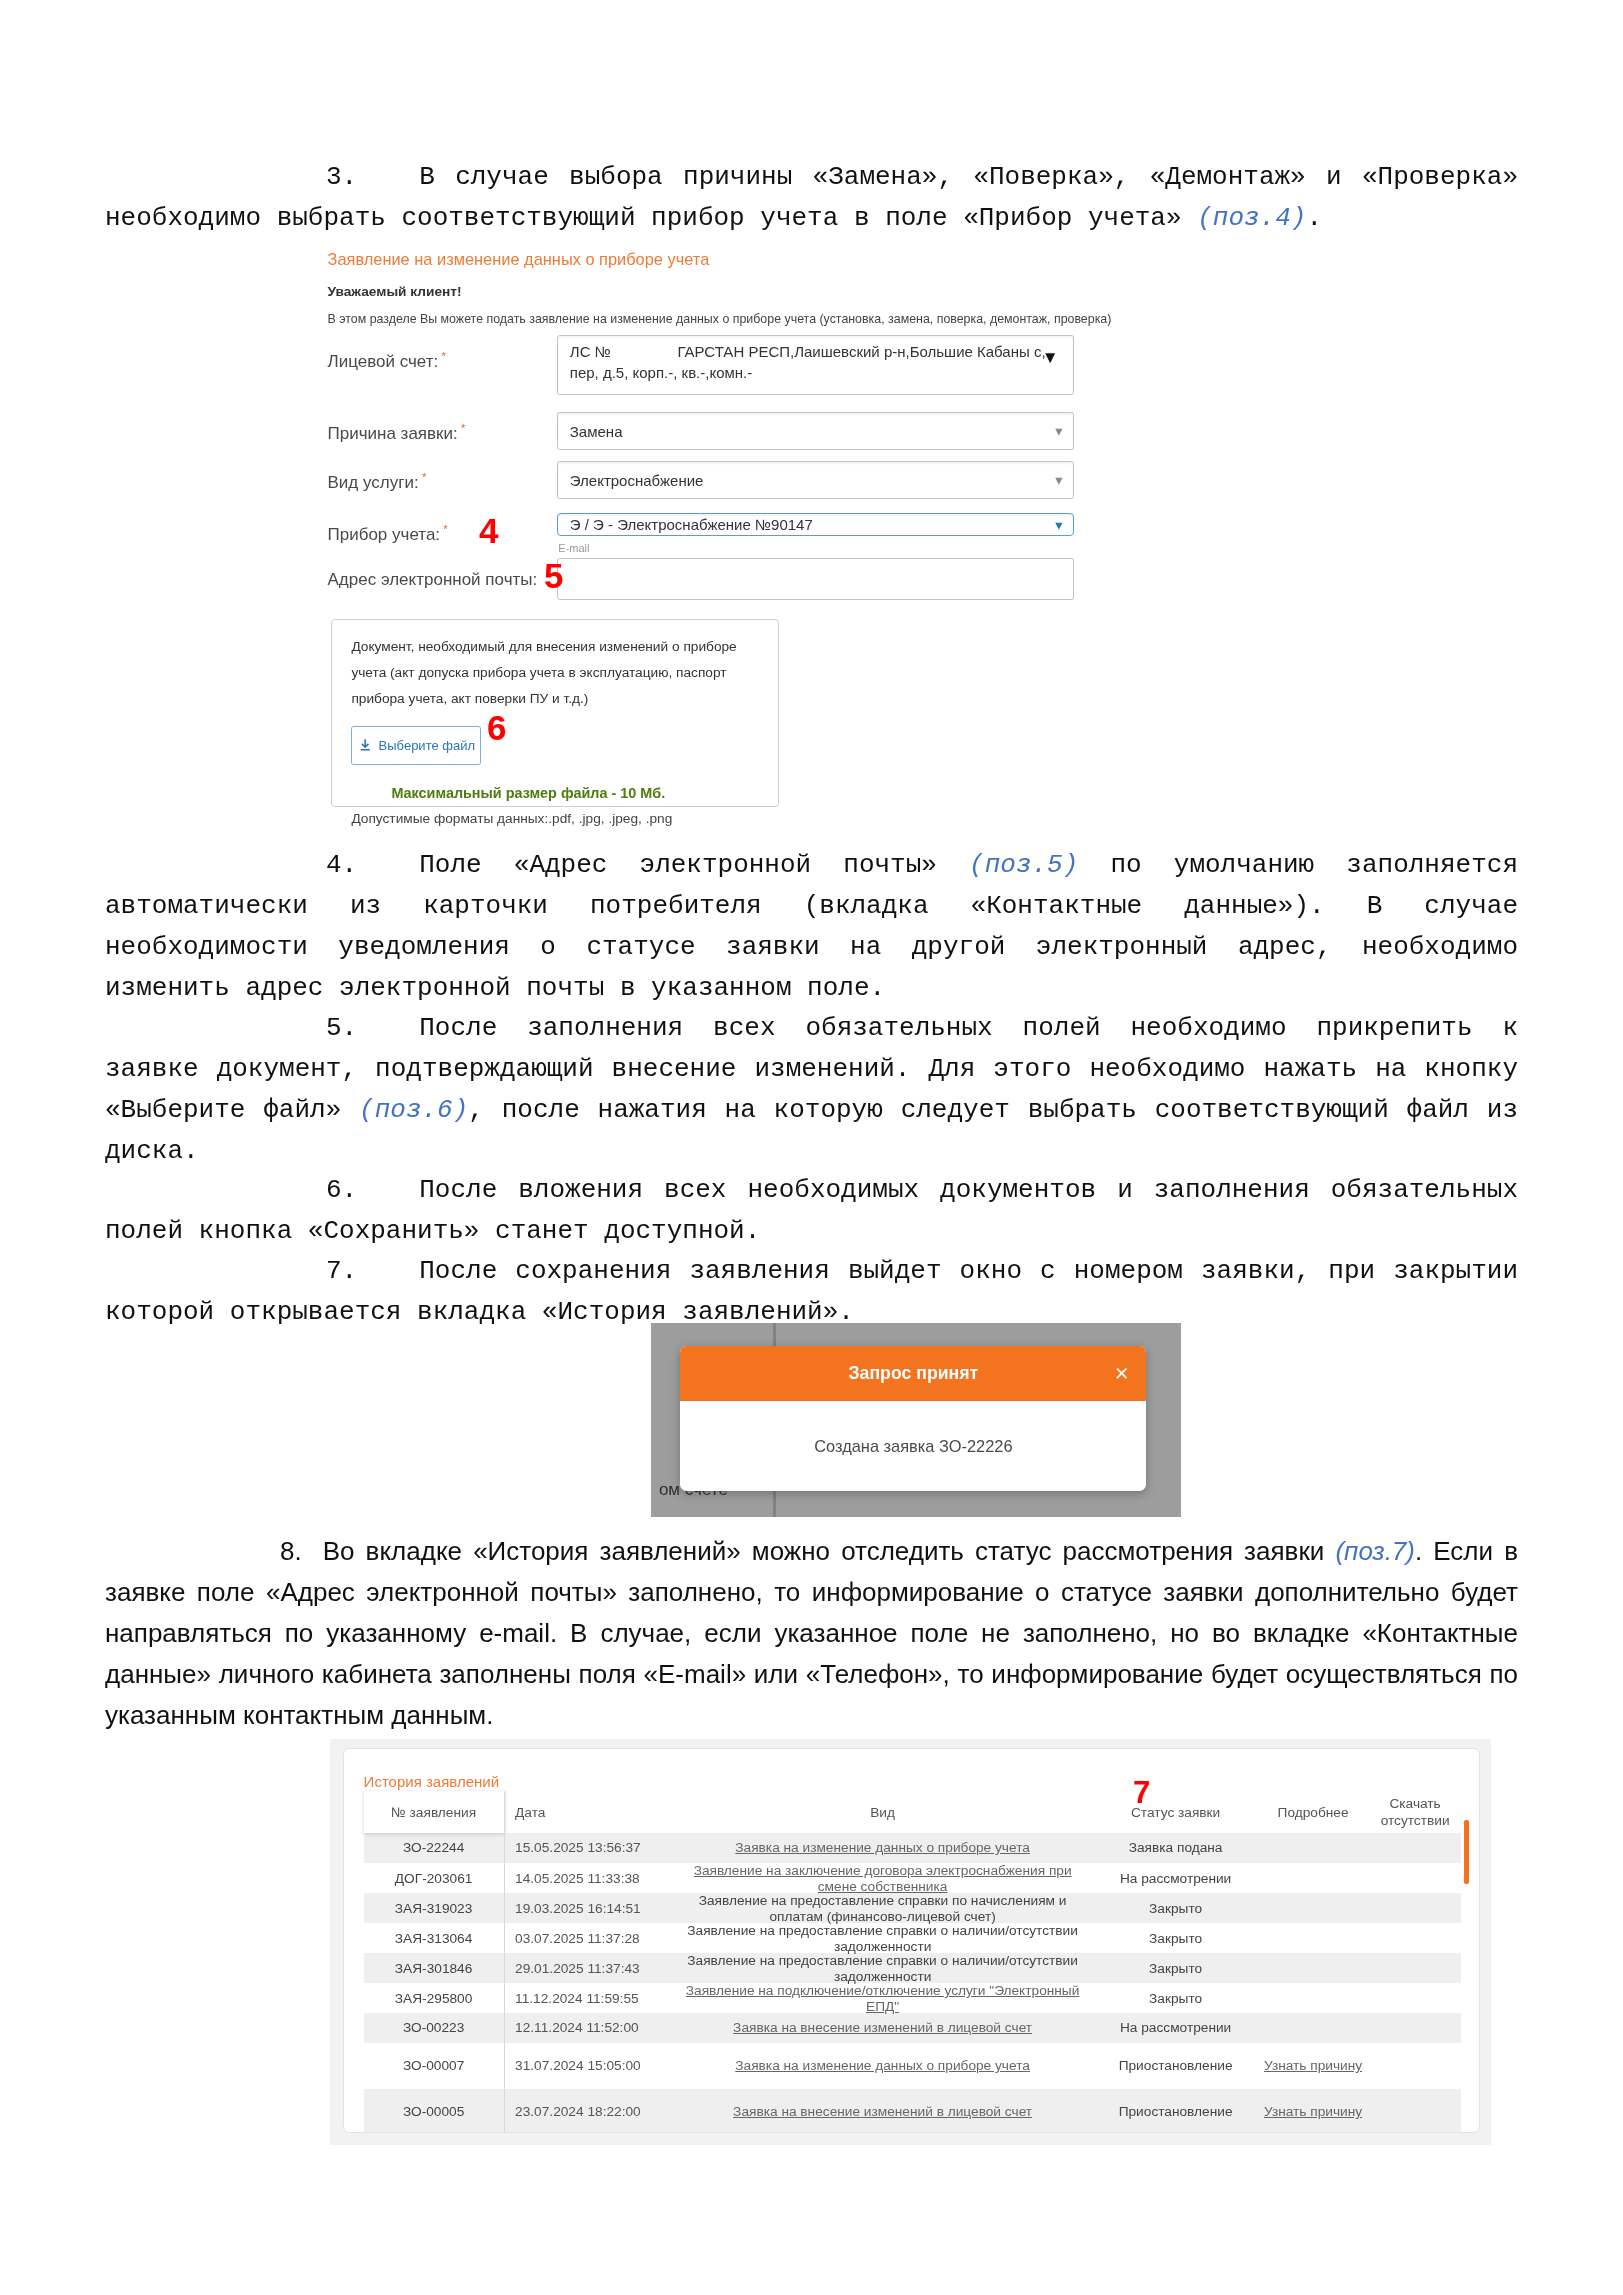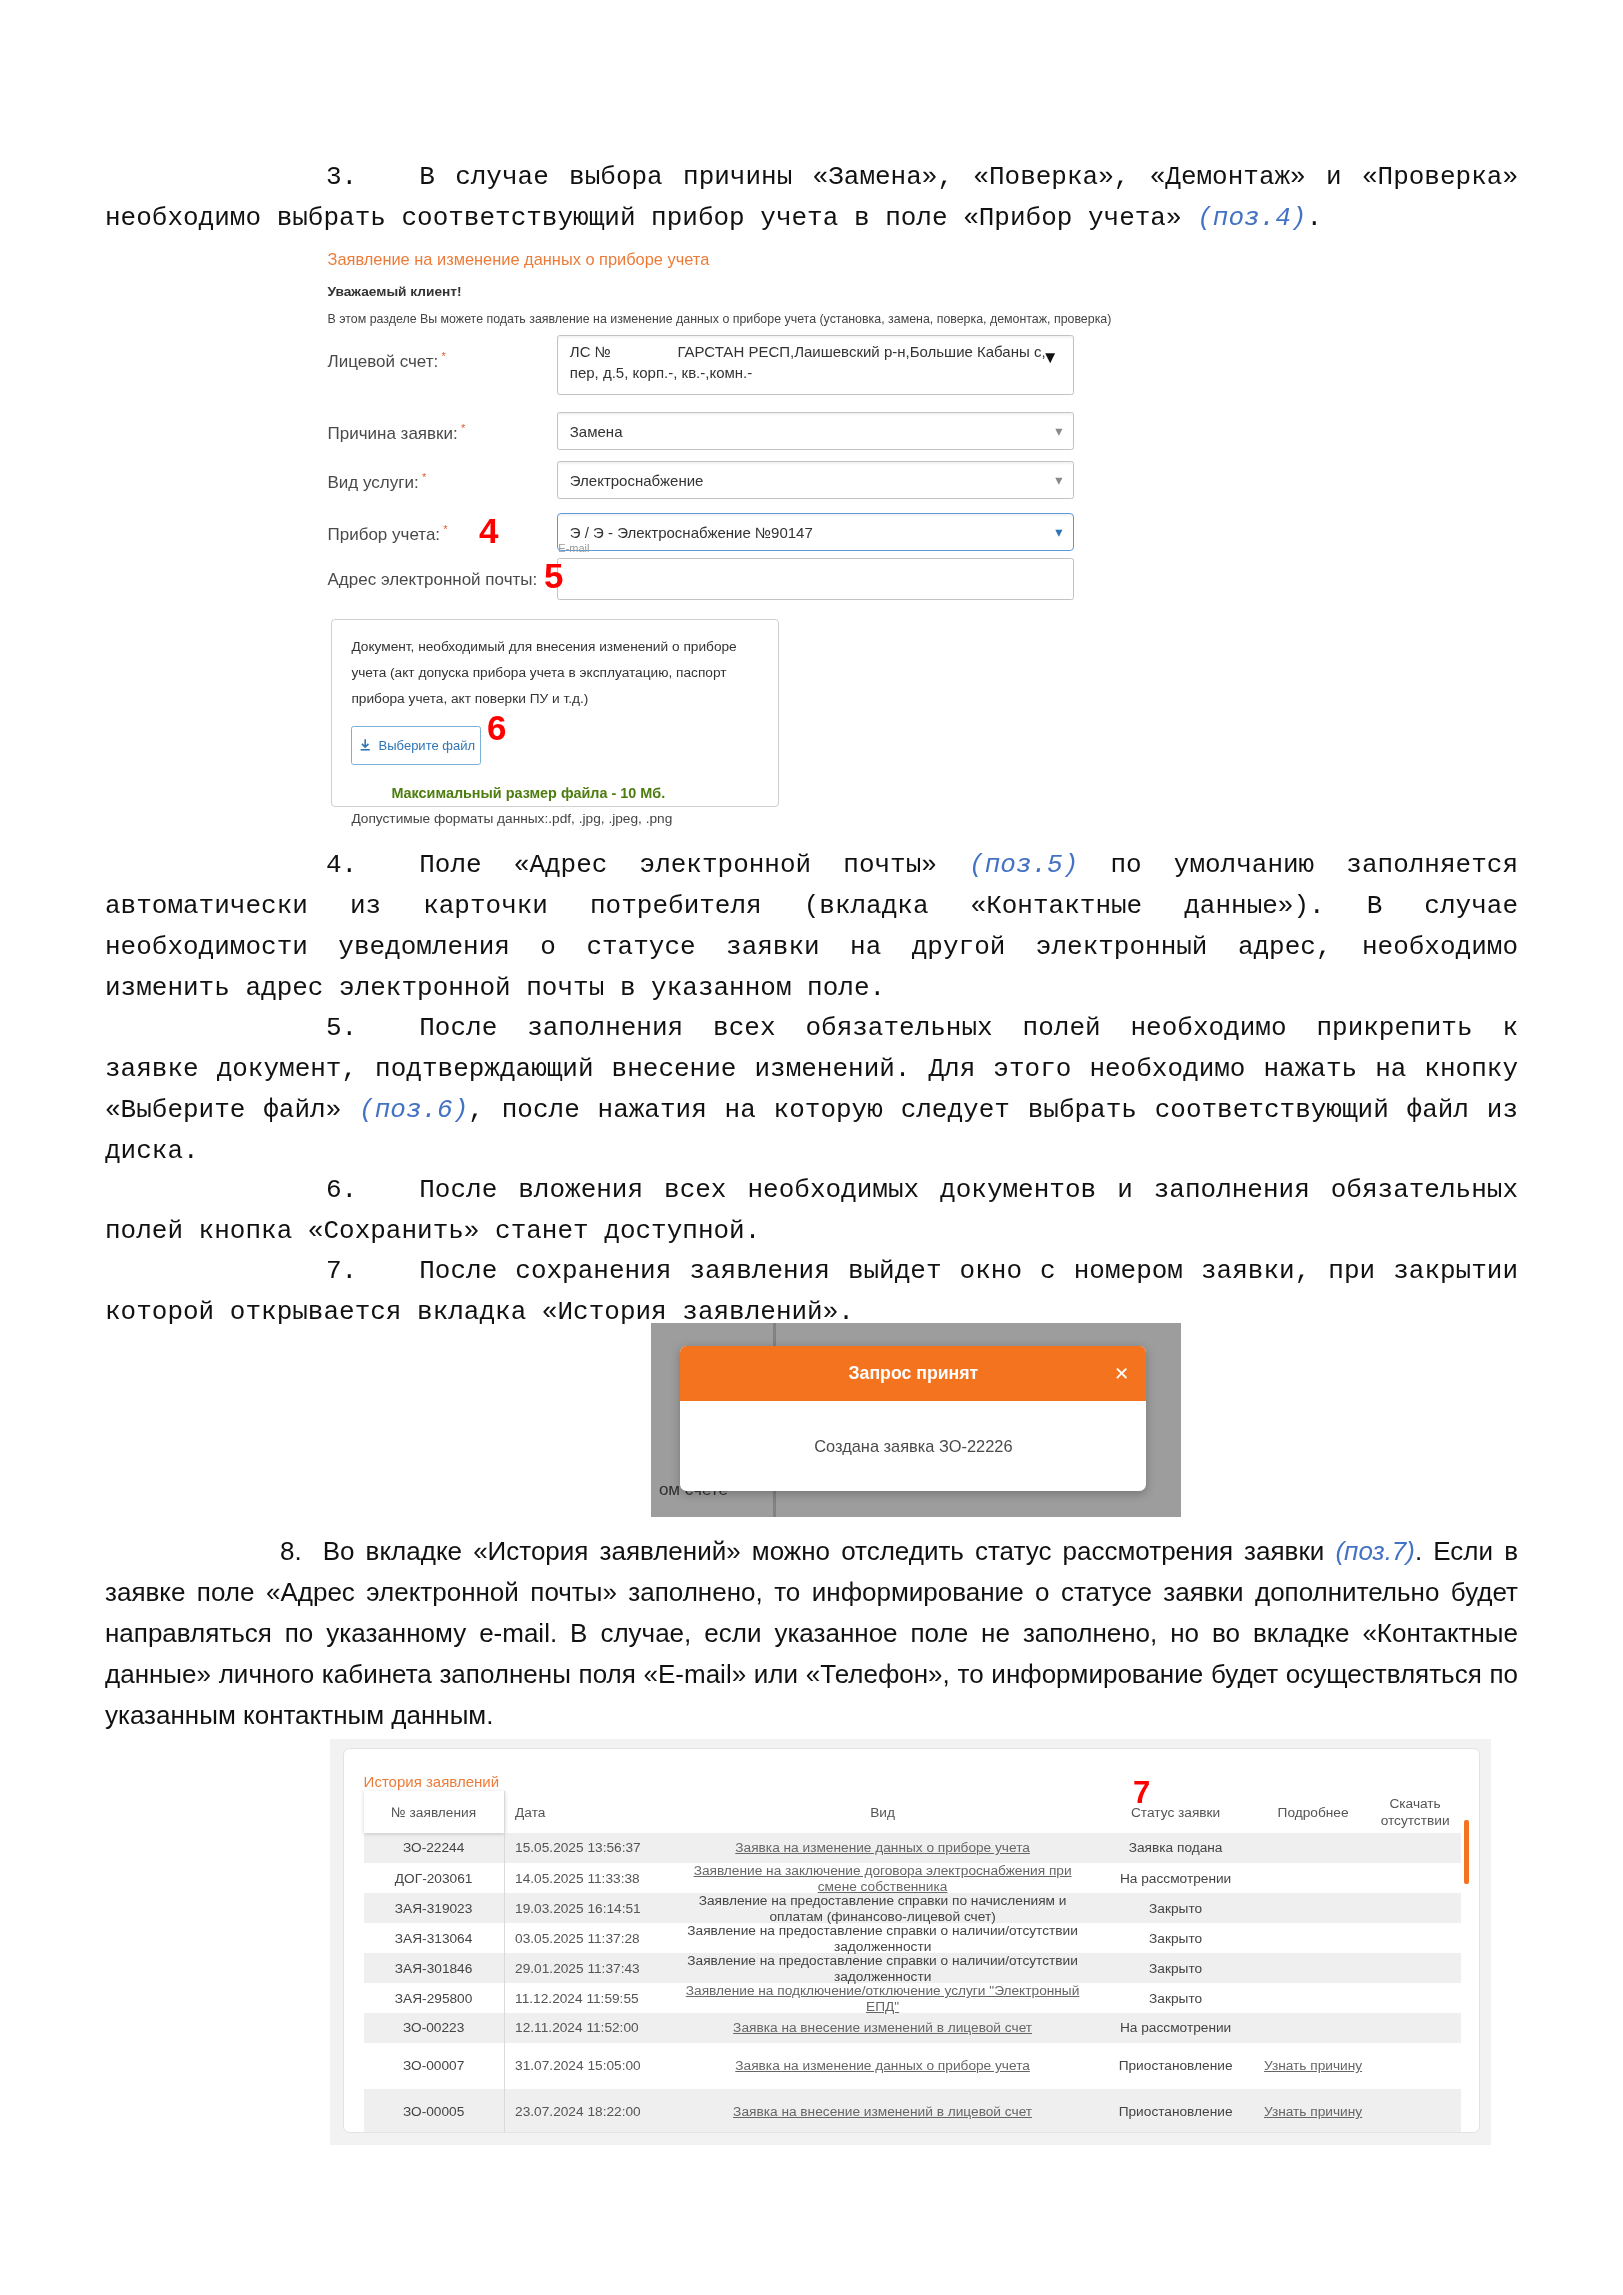--- a/index.html
+++ b/index.html
@@ -102,21 +102,21 @@
       <span class="caret">▾</span>
     </div>
 
     <div class="f-label" style="top:224px;"><span>Вид услуги:</span><span class="star">*</span></div>
     <div class="fld" style="top:214px; height:38px;">
       <span>Электроснабжение</span>
       <span class="caret">▾</span>
     </div>
 
     <div class="f-label" style="top:276px;"><span>Прибор учета:</span><span class="star">*</span></div>
-    <div class="fld fld-blue" style="top:266px; height:38px;">
+    <div class="fld fld-blue" style="top:266px; height:23px;">
       <span>Э / Э - Электроснабжение №90147</span>
       <span class="caret">▾</span>
     </div>
 
     <div class="f-label" style="top:323px;">Адрес электронной почты:</div>
     <div class="email-wrap">
       <span class="email-float">E-mail</span>
       <input class="email-input" type="text" value="" style="">
     </div>
 
@@ -203,21 +203,21 @@
             <div class="h-row stripe">
               <div class="h-cell first">ЗАЯ-319023</div>
               <div class="h-cell c-date">19.03.2025 16:14:51</div>
               <div class="h-cell c-type">Заявление на предоставление справки по начислениям и оплатам (финансово-лицевой счет)</div>
               <div class="h-cell c-status">Закрыто</div>
               <div class="h-cell c-det"></div>
               <div class="h-cell c-dl"></div>
             </div>
             <div class="h-row">
               <div class="h-cell first">ЗАЯ-313064</div>
-              <div class="h-cell c-date">03.05.2025 11:37:28</div>
+              <div class="h-cell c-date">03.07.2025 11:37:28</div>
               <div class="h-cell c-type">Заявление на предоставление справки о наличии/отсутствии задолженности</div>
               <div class="h-cell c-status">Закрыто</div>
               <div class="h-cell c-det"></div>
               <div class="h-cell c-dl"></div>
             </div>
             <div class="h-row stripe">
               <div class="h-cell first">ЗАЯ-301846</div>
               <div class="h-cell c-date">29.01.2025 11:37:43</div>
               <div class="h-cell c-type">Заявление на предоставление справки о наличии/отсутствии задолженности</div>
               <div class="h-cell c-status">Закрыто</div>

